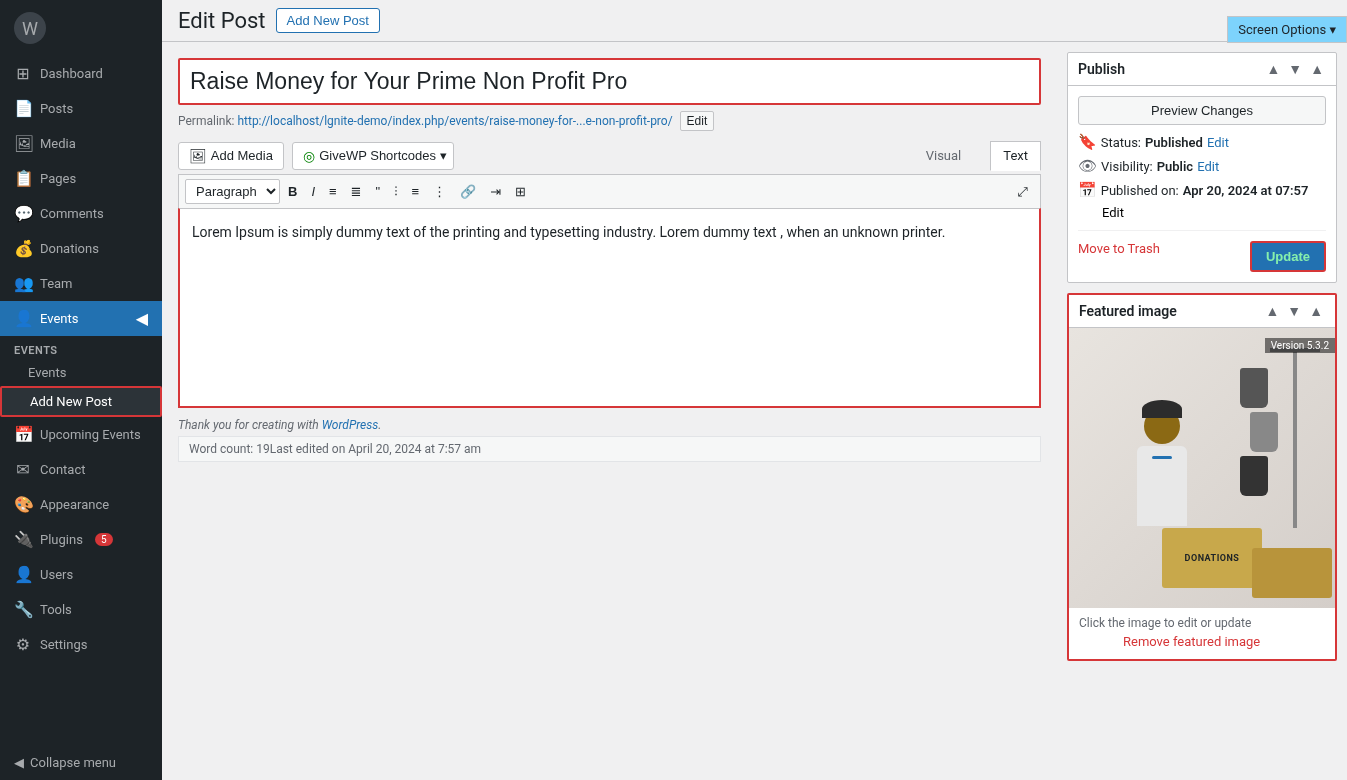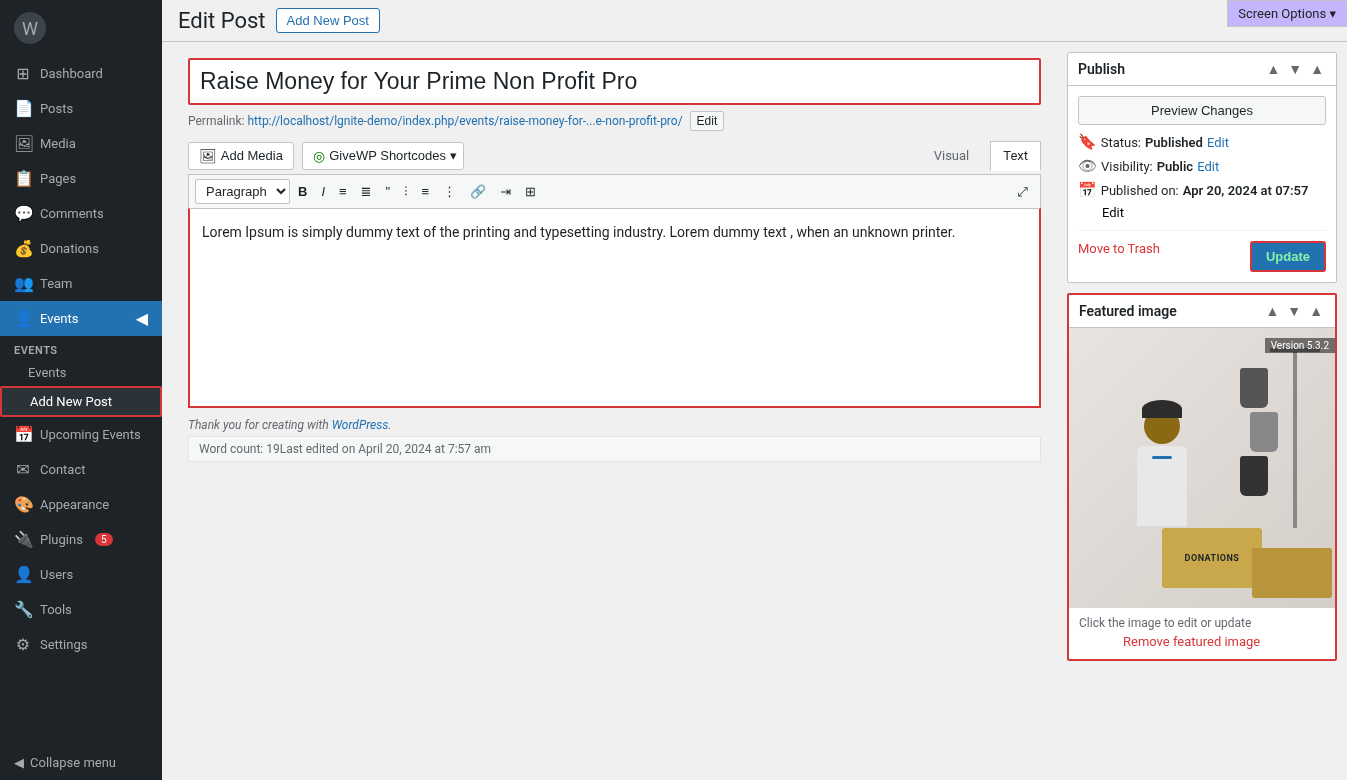--- a/index.html
+++ b/index.html
@@ -101,21 +101,20 @@
       padding: 4px 10px;
       border-radius: 3px;
       cursor: pointer;
       font-size: 13px;
     }
 
     #content-area {
       display: flex;
       flex: 1;
       overflow: hidden;
-      padding-left: 10px;
     }
 
     #editor-panel {
       flex: 1;
       padding: 16px;
       overflow-y: auto;
       background: #f0f0f1;
     }
 
     .post-title-input {
@@ -472,23 +471,23 @@
       text-decoration: none; 
       cursor: pointer; 
       font-size: 13px;
       padding: 0 10px 10px;
       display: block;
       margin-left: 44px;
     }
 
     .screen-options-bar {
       position: absolute;
-      top: 0;
+      top: 16px;
       right: 0;
-      background: #c4b5fd;
+      background: #7dd3fc;
       border: 1px solid #c3c4c7;
       padding: 5px 10px;
       font-size: 13px;
       color: #1d2327;
       cursor: pointer;
     }
   </style>
 </head>
 <body>
 
@@ -600,21 +599,21 @@
         <button class="toolbar-btn">
           <span style="font-size:14px;">🖼</span>
           <span>Add Media</span>
         </button>
         <button class="toolbar-btn dropdown">
           <span style="font-size:14px; color:green;">◎</span>
           <span>GiveWP Shortcodes</span>
           <span>▾</span>
         </button>
 
-        <div style="margin-left:auto; display:flex; gap:8px;">
+        <div style="margin-left:auto; display:flex; gap:16px;">
           <div class="vt-tab">Visual</div>
           <div class="vt-tab active">Text</div>
         </div>
       </div>
 
       
       <div class="editor-format-bar">
         <select class="format-select">
           <option>Paragraph</option>
         </select>

